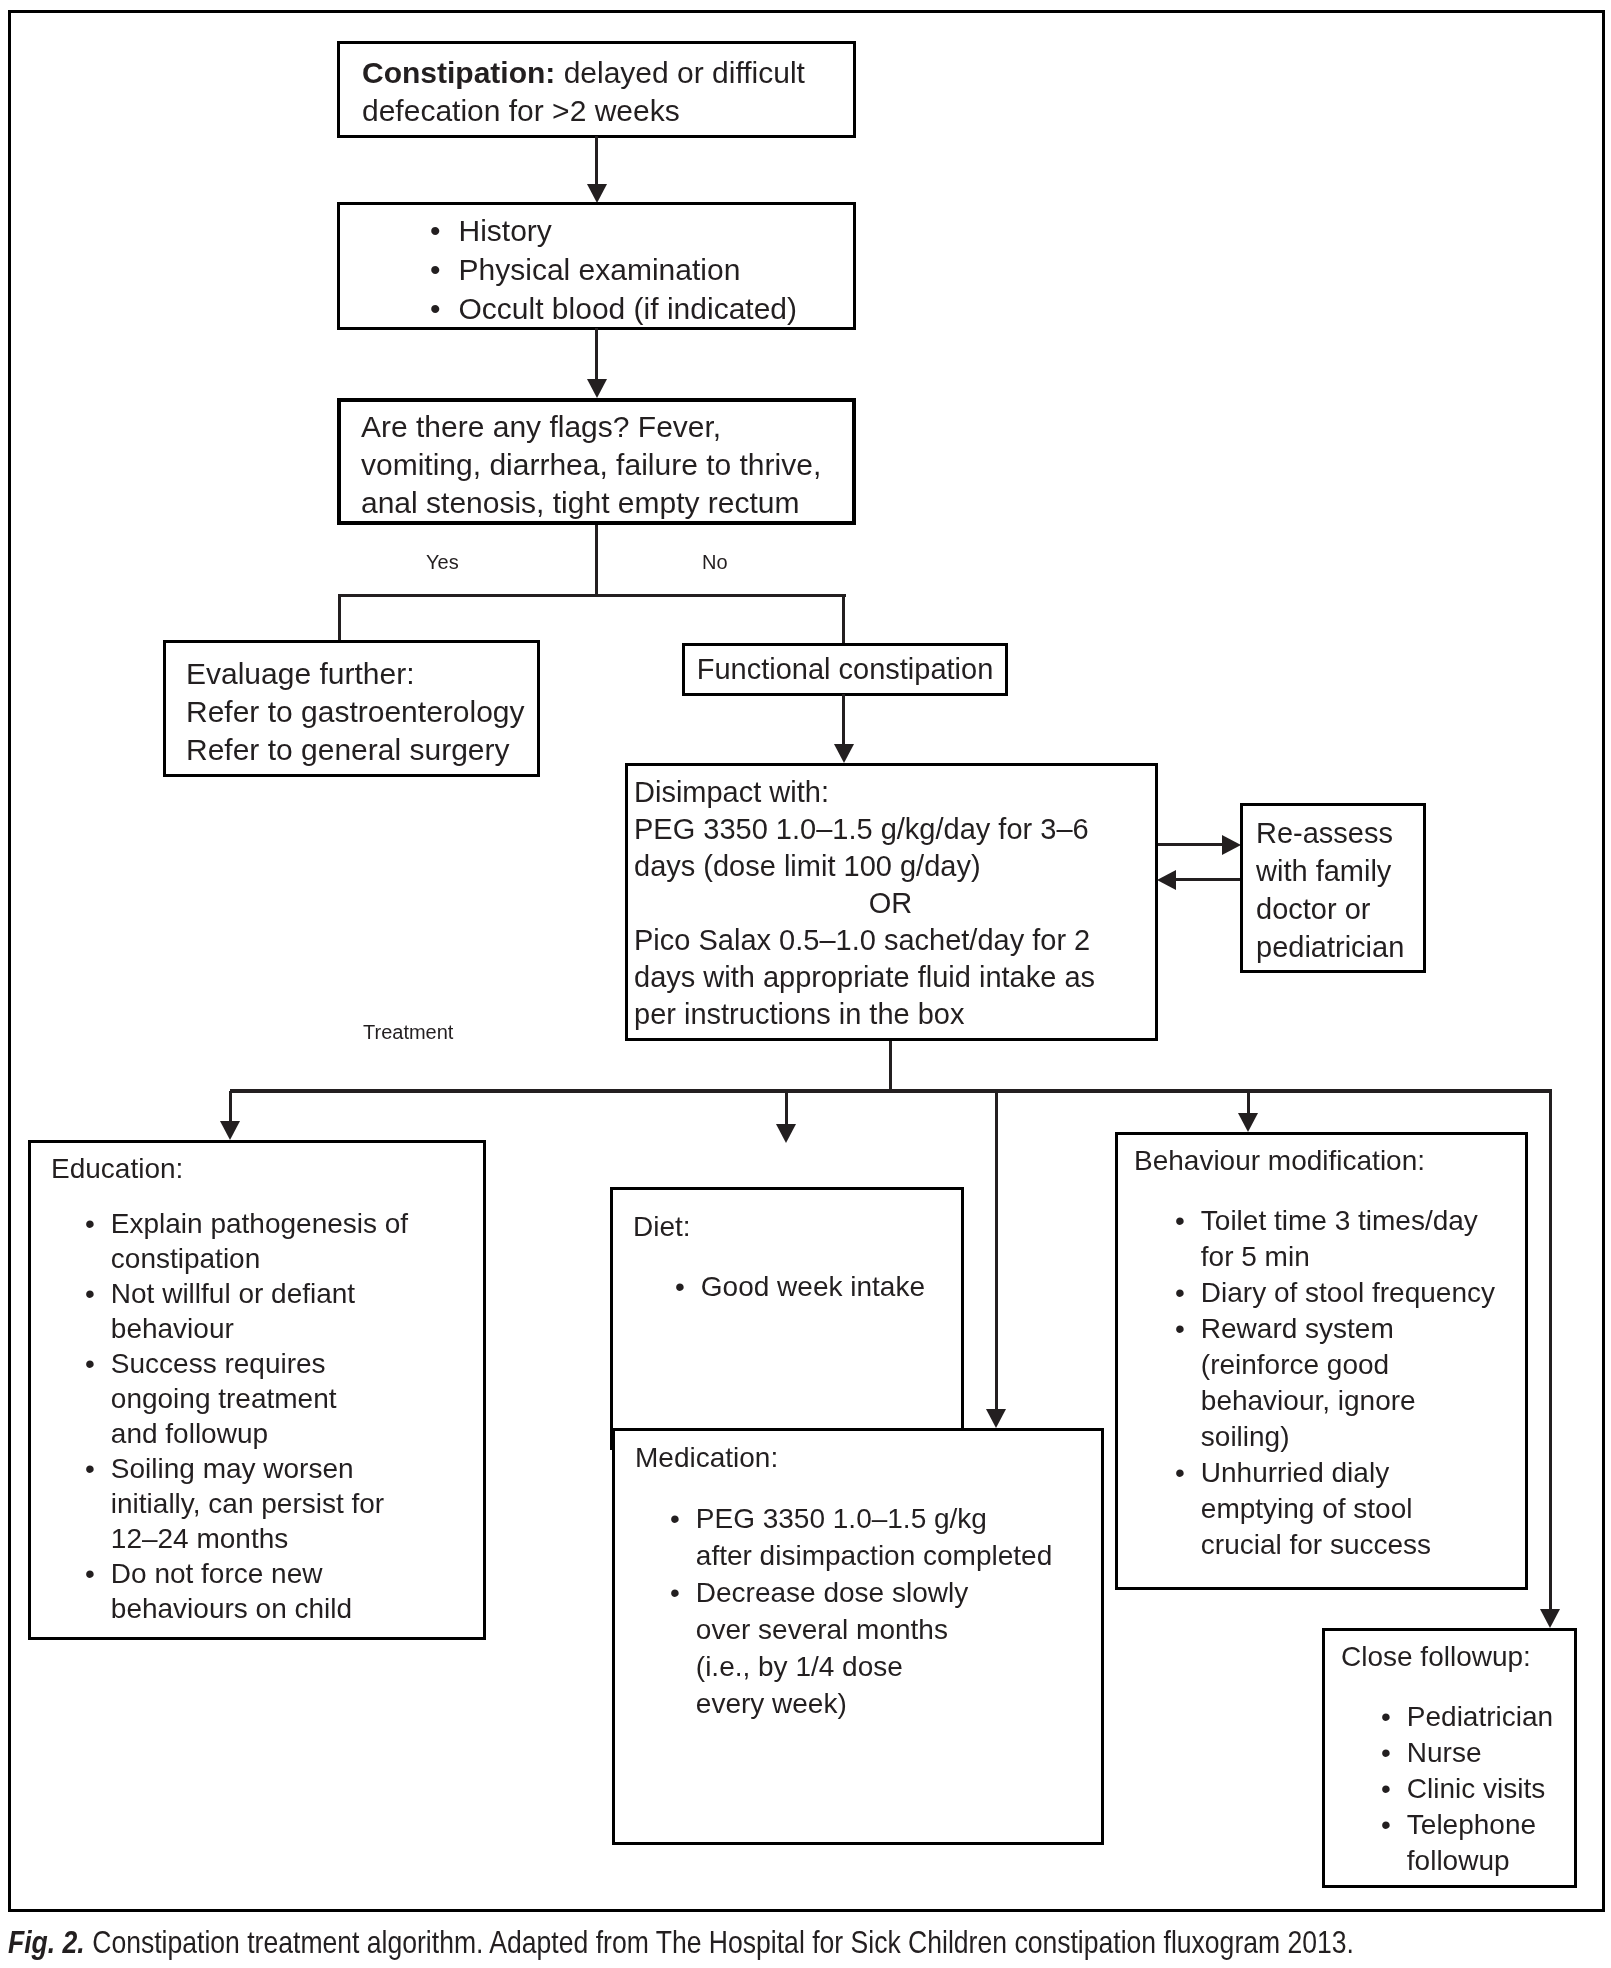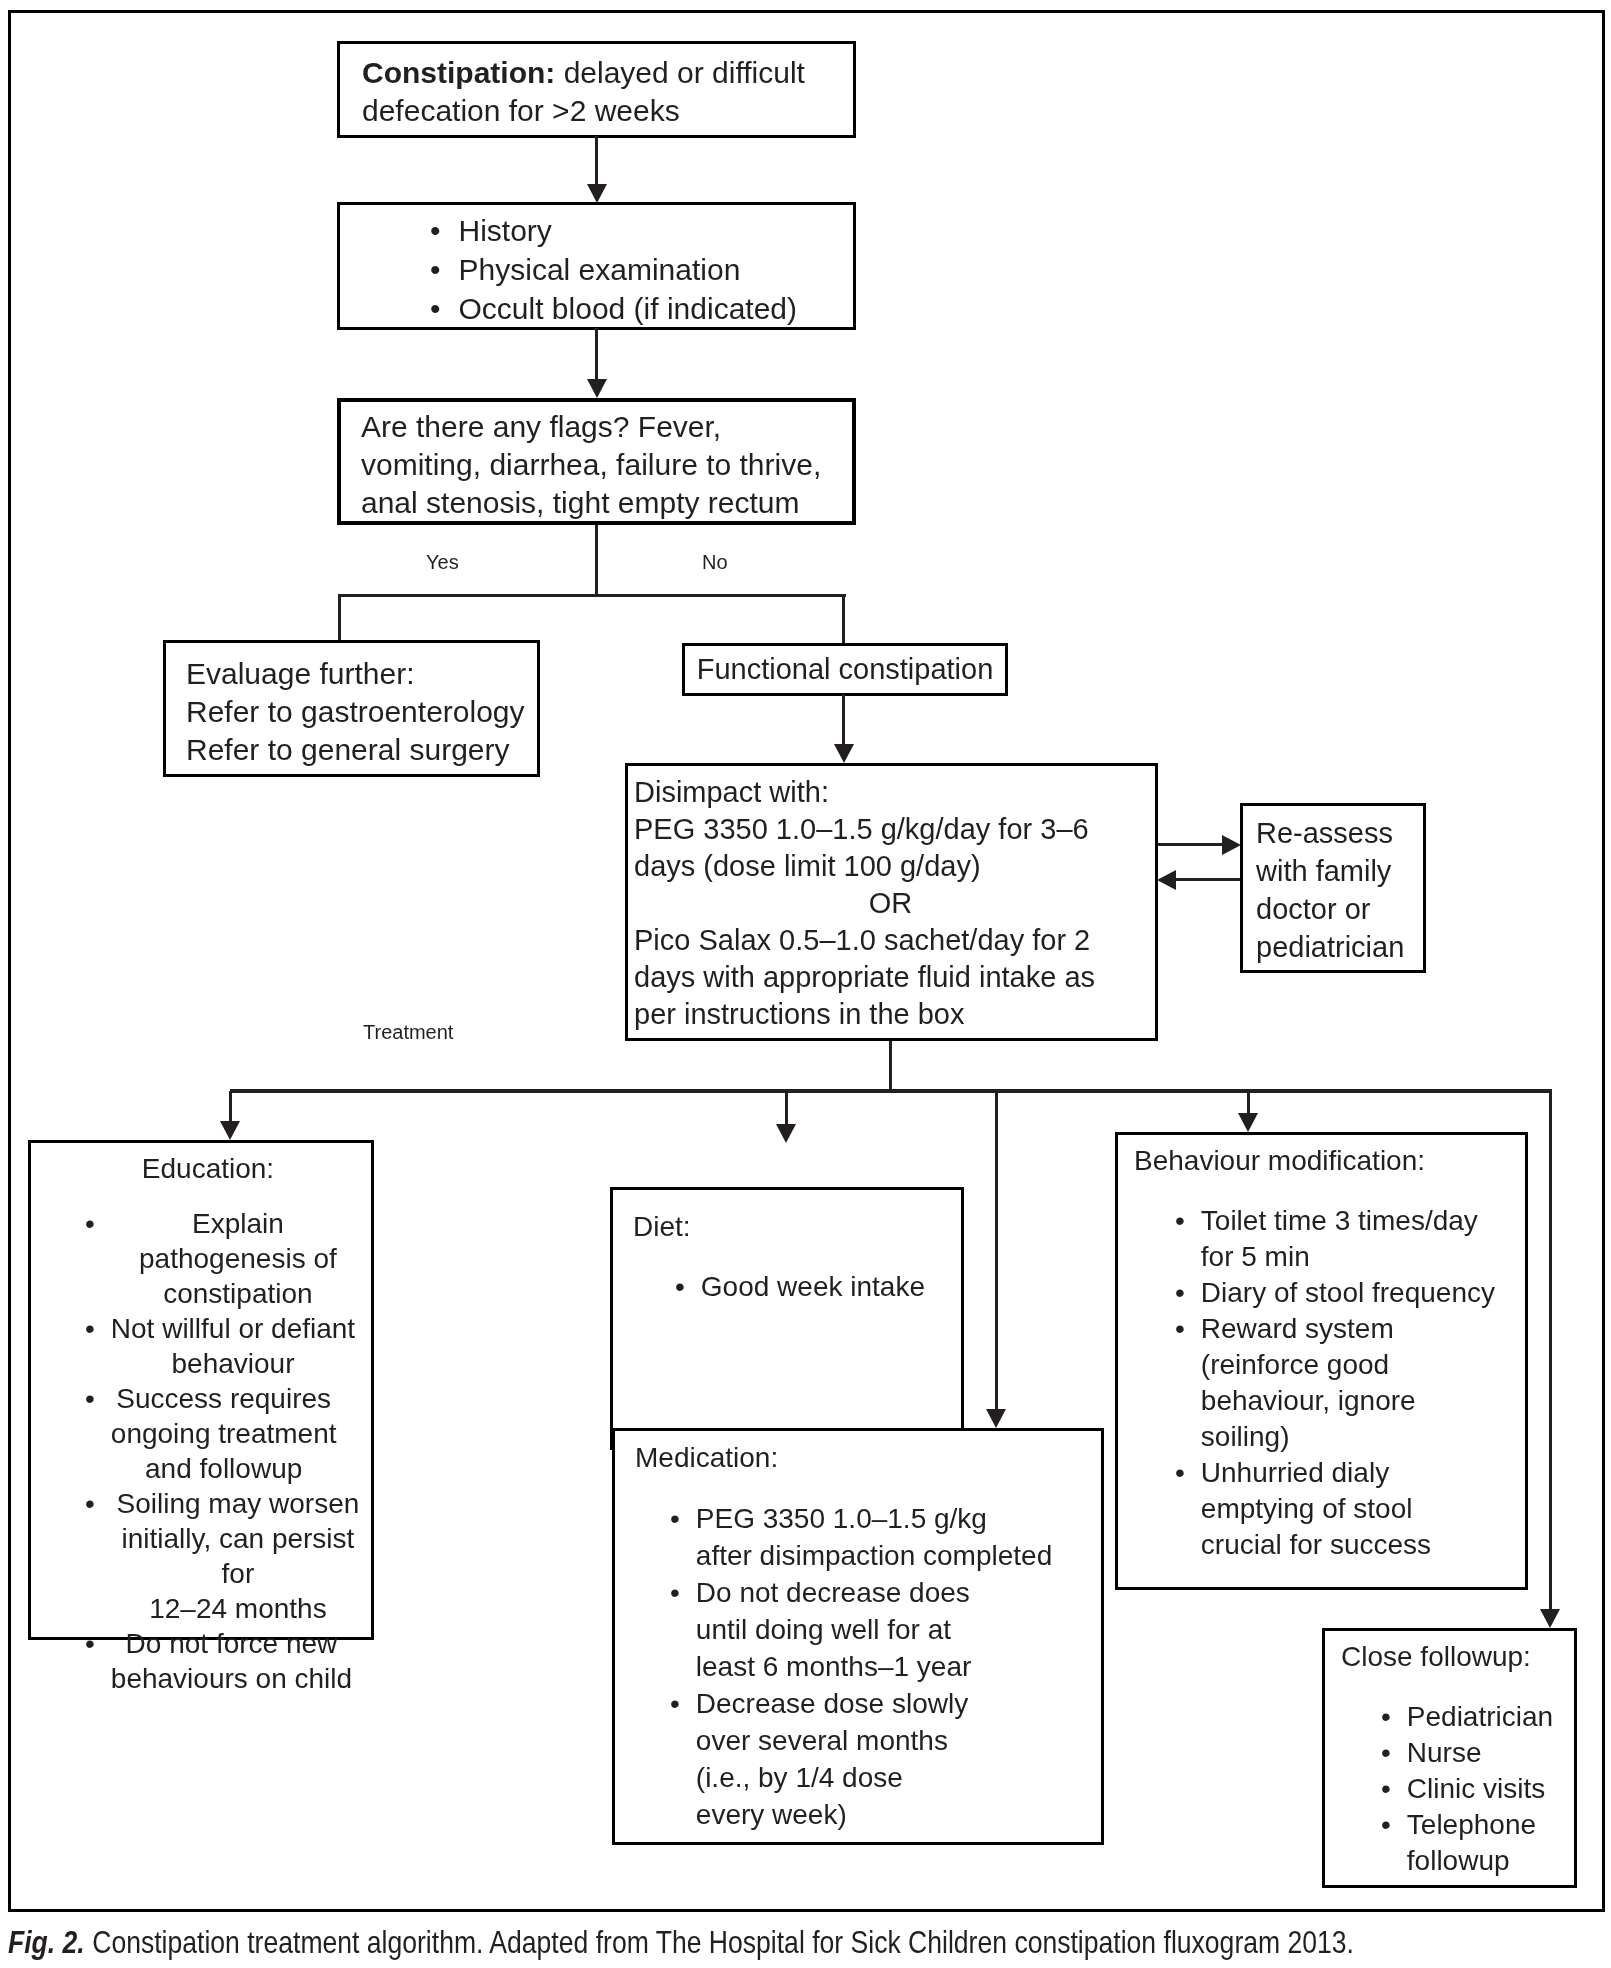--- a/index.html
+++ b/index.html
@@ -26,21 +26,21 @@
   #box-constipation { left:337px; top:41px;  width:519px; height:97px;  padding:10px 10px 0 22px; font-size:30px; line-height:38px; }
   #box-workup       { left:337px; top:202px; width:519px; height:128px; padding:6px 8px 0 90px;  font-size:30px; line-height:39px; }
   #box-workup .bi::before { margin-right:18px; }
   #box-flags        { left:337px; top:398px; width:519px; height:127px; border-width:4px; padding:6px 6px 0 20px; font-size:30px; line-height:38px; }
   #box-evaluate     { left:163px; top:640px; width:377px; height:137px; padding:12px 6px 0 20px; font-size:30px; line-height:38px; }
   #box-functional   { left:682px; top:643px; width:326px; height:53px;  font-size:29px; line-height:47px; text-align:center; }
   #box-disimpact    { left:625px; top:763px; width:533px; height:278px; padding:8px 8px 0 6px; font-size:29px; line-height:37px; }
   #box-disimpact .or-line { text-align:center; }
   #box-reassess     { left:1240px; top:803px; width:186px; height:170px; padding:8px 4px 0 13px; font-size:29px; line-height:38px; }
 
-  #box-education    { left:28px;   top:1140px; width:346px; height:500px; padding:8px 6px 12px 20px; font-size:28px; line-height:35px;text-align:center; }
+  #box-education    { left:28px;   top:1140px; width:458px; height:500px; padding:8px 6px 12px 20px; font-size:28px; line-height:35px; }
   #box-education .blist { margin-top:20px; padding-left:34px; }
   #box-diet         { left:610px;  top:1143px; width:354px; height:263px; padding:19px 4px 0 20px; font-size:28px; line-height:36px;margin-top:44px; }
   #box-diet .blist { padding-left:42px; }
   #box-medication   { left:612px;  top:1428px; width:492px; height:417px; padding:8px 4px 0 20px; font-size:28px; line-height:37px; }
   #box-medication .blist { padding-left:35px; }
   #box-behaviour    { left:1115px; top:1132px; width:413px; height:458px; padding:8px 4px 0 16px; font-size:28px; line-height:36px; }
   #box-behaviour .blist { padding-left:41px; }
   #box-followup     { left:1322px; top:1628px; width:255px; height:260px; padding:8px 4px 0 16px; font-size:28px; line-height:36px; }
   #box-followup .blist { padding-left:40px; }
 
@@ -176,25 +176,20 @@
   </div>
 
   <div id="box-medication" class="box">
     <div>Medication:</div>
     <div class="blist">
       <div class="bi">
           <span>PEG 3350 1.0–1.5 g/kg
 after disimpaction completed</span>
         </div>
       <div class="bi">
-          <span>Do not decrease does
-until doing well for at
-least 6 months–1 year</span>
-        </div>
-      <div class="bi">
           <span>Decrease dose slowly
 over several months
 (i.e., by 1/4 dose
 every week)</span>
         </div>
     </div>
   </div>
 
   <div id="box-behaviour" class="box">
     <div>Behaviour modification:</div>

